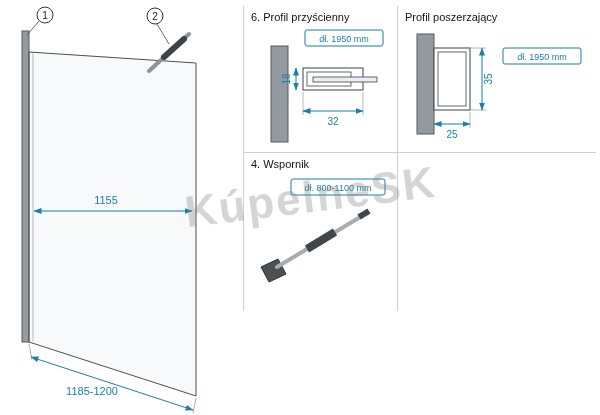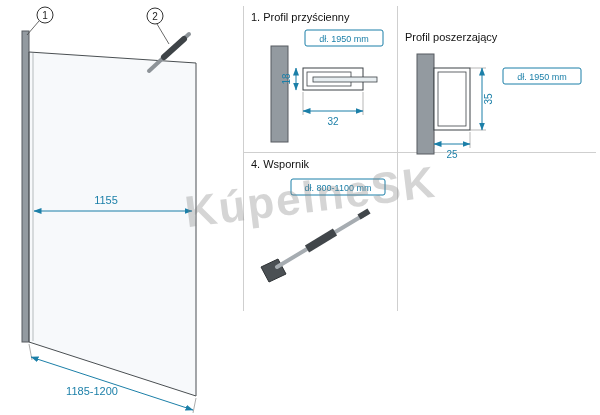--- a/index.html
+++ b/index.html
@@ -7,21 +7,21 @@
   .canvas{position:relative;width:600px;height:415px;background:#fff;overflow:hidden;}
   svg{font-family:"Liberation Sans", sans-serif;display:block;}
   .main-svg{position:absolute;left:0;top:0;}
   .right-grid{
     position:absolute;left:243px;top:6px;width:352px;height:305px;
     display:grid;grid-template-columns:154px 198px;grid-template-rows:147px 158px;
     border-left:1px solid #cfcfcf;box-sizing:border-box;
   }
   .cell{box-sizing:border-box;padding:5px 7px;overflow:visible;}
   .cell-a{border-right:1px solid #cfcfcf;border-bottom:1px solid #cfcfcf;}
-  .cell-b{border-bottom:1px solid #cfcfcf;margin-top:20px;}
+  .cell-b{border-bottom:1px solid #cfcfcf;}
   .cell-c{border-right:1px solid #cfcfcf;}
   .panel-title{font-size:11px;line-height:1.25;color:#121212;margin:0 0 3px 0;white-space:nowrap;}
   .watermark{
     position:absolute;left:138px;top:172px;width:345px;text-align:center;
     font-size:44px;font-weight:bold;letter-spacing:2px;
     color:rgba(128,128,128,0.33);transform:rotate(-7deg);
     pointer-events:none;z-index:5;user-select:none;
   }
 </style>
 </head>
@@ -59,21 +59,21 @@
 
     <line x1="29" y1="344" x2="32" y2="360" stroke="#888" stroke-width="0.7"></line>
     <line x1="196" y1="398" x2="193" y2="413" stroke="#888" stroke-width="0.7"></line>
     <line x1="31" y1="357" x2="193" y2="410" stroke="#1b7fa8" stroke-width="1" marker-start="url(#arwMain)" marker-end="url(#arwMain)"></line>
     <text x="92" y="395" text-anchor="middle" font-size="11" fill="#1b7fa8">1185-1200</text>
   </svg>
 
   <div class="right-grid">
 
     <div class="cell cell-a">
-      <div class="panel-title">1. Profil przyścienny</div>
+      <div class="panel-title">6. Profil przyścienny</div>
       <svg width="142" height="120" viewBox="0 0 142 120">
         <defs>
           <marker id="arwA" viewBox="0 0 8 6" markerWidth="8" markerHeight="6" refX="7.5" refY="3" orient="auto-start-reverse">
             <path d="M0,0 L8,3 L0,6 Z" fill="#1b7fa8"></path>
           </marker>
         </defs>
         <rect x="20" y="18" width="17" height="96" fill="#939aa0" stroke="#565b60" stroke-width="1"></rect>
         <rect x="54" y="2" width="78" height="16" rx="2" fill="#fff" stroke="#1b7fa8" stroke-width="1"></rect>
         <text x="93" y="13.5" text-anchor="middle" font-size="9" fill="#1b7fa8">dł. 1950 mm</text>
         <rect x="52" y="40" width="60" height="22" fill="#fff" stroke="#3d4246" stroke-width="1"></rect>

